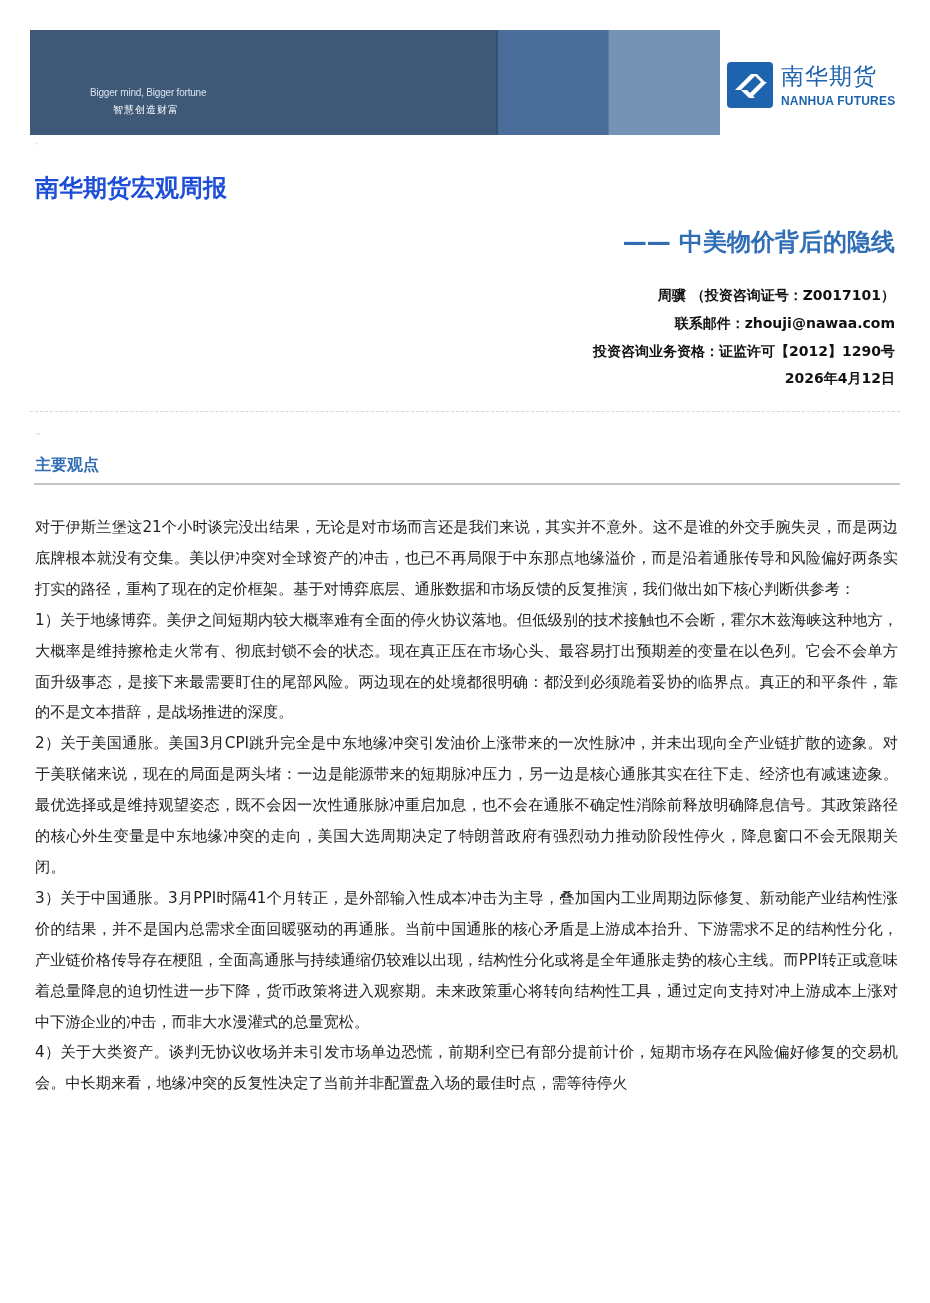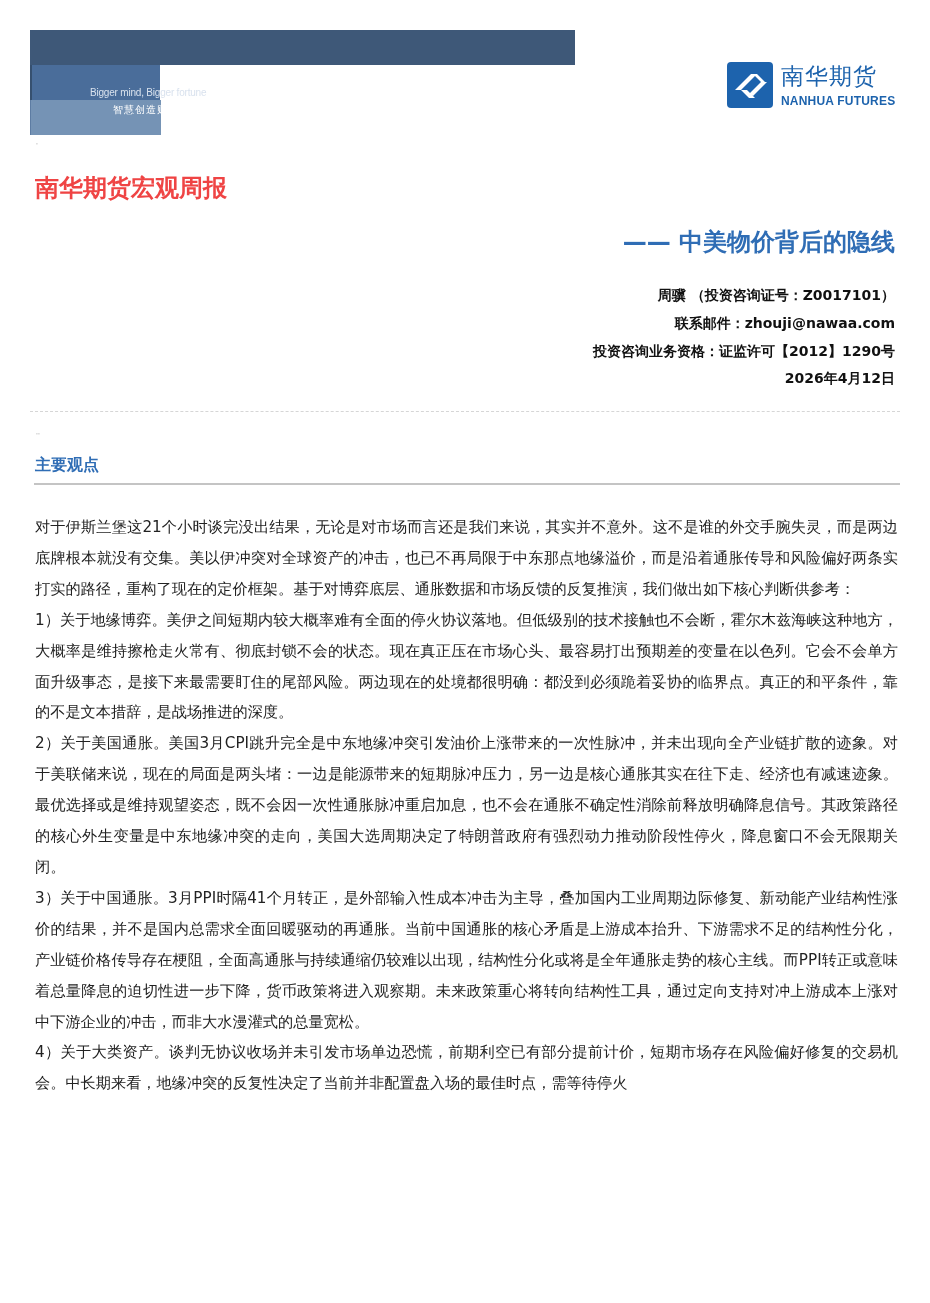--- a/index.html
+++ b/index.html
@@ -1,37 +1,37 @@
 <!DOCTYPE html>
 <html><head>
 <meta charset="utf-8">
 <style>
   * { margin: 0; padding: 0; box-sizing: border-box; }
   html, body { width: 930px; height: 1303px; background: #ffffff; overflow: hidden; }
   body { position: relative; font-family: "DejaVu Sans", "Liberation Sans", sans-serif; color: #222; }
 
-  .banner { position: absolute; left: 30px; top: 30px; width: 690px; height: 105px; display: flex; flex-direction: column; }
+  .banner { position: absolute; left: 30px; top: 30px; width: 690px; height: 105px; display: flex; }
   .band-1 { width: 545px; height: 100%; background: #3e5878; position: relative; }
   .band-2 { width: 130px; height: 100%; background: #4a6d9a; border-left: 2px solid #36506f; }
   .band-3 { width: 131px; height: 100%; background: #7593b5; border-left: 1px solid #5d7ca3; }
   .band-4 { flex: 1; height: 100%; background: #b0c6dc; }
 
   .slogan-en { position: absolute; left: 60px; top: 57px; width: 160px; text-align: left; font-size: 10px; color: #d9e2ee; font-family: "Liberation Sans", sans-serif; letter-spacing: -0.2px; }
   .slogan-cn { position: absolute; left: 83px; top: 73px; font-size: 10px; color: #ffffff; letter-spacing: 1px; }
 
   .logo { position: absolute; left: 727px; top: 62px; display: flex; align-items: center; }
   .logo-mark { width: 46px; height: 46px; background: #1d63ad; border-radius: 4px; position: relative; overflow: hidden; }
   .logo-mark svg { position: absolute; left: 0; top: 0; }
   .logo-text { margin-left: 8px; display: flex; flex-direction: column; }
   .logo-cn { font-size: 23px; font-weight: normal; color: #1d63ad; letter-spacing: 1px; line-height: 26px; }
   .logo-en { font-size: 12px; font-weight: bold; color: #1d63ad; font-family: "Liberation Sans", sans-serif; letter-spacing: 0.2px; line-height: 11px; margin-top: 7px; }
 
   .tiny-mark { position: absolute; font-size: 6px; color: #555; }
 
-  .report-title { position: absolute; left: 35px; top: 172px; font-size: 24px; font-weight: bold; color: #ef4444; letter-spacing: 0px; }
+  .report-title { position: absolute; left: 35px; top: 172px; font-size: 24px; font-weight: bold; color: #1d4ed8; letter-spacing: 0px; }
   .report-subtitle { position: absolute; right: 35px; top: 226px; font-size: 24px; font-weight: bold; color: #2f6db5; text-align: right; }
 
   .meta { position: absolute; right: 35px; width: 500px; text-align: right; font-size: 14px; font-weight: bold; color: #111; }
   .meta-1 { top: 287px; }
   .meta-2 { top: 315px; }
   .meta-3 { top: 343px; }
   .meta-4 { top: 370px; }
 
   .dotted-rule { position: absolute; left: 30px; top: 411px; width: 870px; height: 0; border-top: 1px dashed #d6d6d6; }
 

